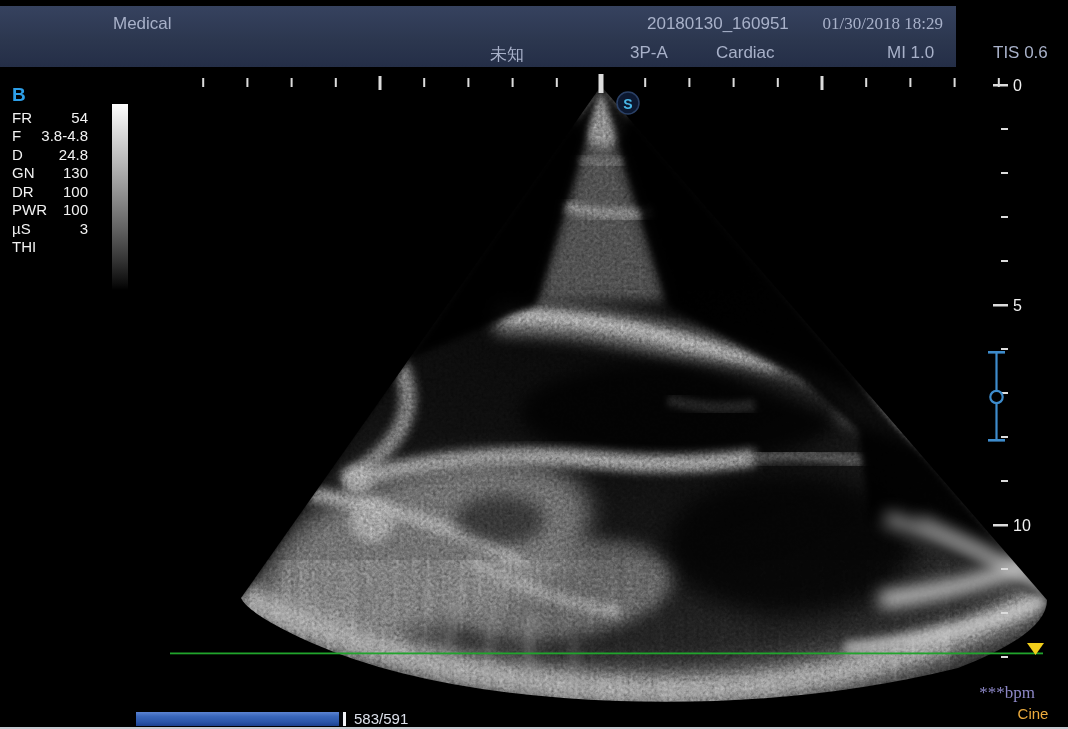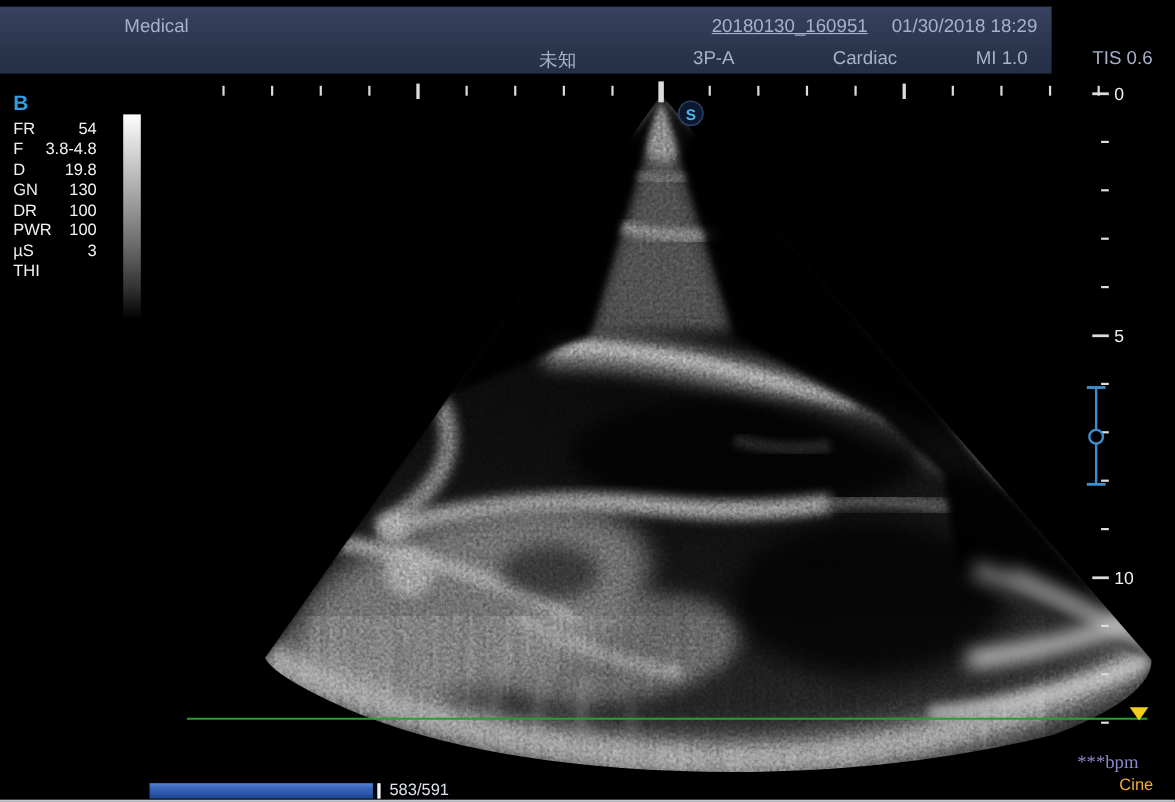--- a/index.html
+++ b/index.html
@@ -2,25 +2,25 @@
 <html><head>
 <meta charset="utf-8">
 <style>
   html,body{margin:0;padding:0;width:1068px;height:729px;background:#000;overflow:hidden;
     font-family:"Liberation Sans",sans-serif;}
   
   .topbar{position:absolute;left:0;top:6px;width:956px;height:61px;
     background:linear-gradient(180deg,#36425f 0%,#2c374f 55%,#242e47 100%);}
   .topbar span{position:absolute;font-size:17px;color:#a8b1c9;white-space:nowrap;}
   .t-hospital{left:113px;top:8px;}
-  .t-examid{left:647px;top:8px;text-decoration:underline;}
-  .t-datetime{right:13px;top:8px;}
+  .t-examid{left:647px;top:8px;}
+  .t-datetime{right:13px;top:8px;font-family:Liberation Serif, serif;}
   .t-patient{left:490px;top:37px;text-align:right;}
   .t-probe{left:630px;top:37px;}
-  .t-preset{left:757px;top:37px;}
+  .t-preset{left:716px;top:37px;}
   .t-mi{left:887px;top:37px;text-align:right;}
   .t-tis{left:993px;top:37px;}
   
   .params{position:absolute;left:12px;top:85px;width:76px;color:#f2f2f2;font-size:15px;}
   .mode{color:#2d9fe8;font-size:19px;font-weight:bold;line-height:20px;margin-bottom:3px;}
   .prow{display:flex;justify-content:space-between;align-items:center;height:18.5px;}
   .graybar{position:absolute;left:112px;top:104px;width:16px;height:186px;
     background:linear-gradient(180deg,#ffffff 0%,#e2e2e2 12%,#b6b6b6 32%,#8c8c8c 50%,
       #606060 68%,#343434 84%,#0b0b0b 97%,#000 100%);}
   
@@ -211,21 +211,21 @@
   <div class="prow">
     <span>FR</span>
     <span>54</span>
   </div>
   <div class="prow">
     <span>F</span>
     <span>3.8-4.8</span>
   </div>
   <div class="prow">
     <span>D</span>
-    <span>19.8</span>
+    <span>24.8</span>
   </div>
   <div class="prow">
     <span>GN</span>
     <span>130</span>
   </div>
   <div class="prow">
     <span>DR</span>
     <span>100</span>
   </div>
   <div class="prow">

